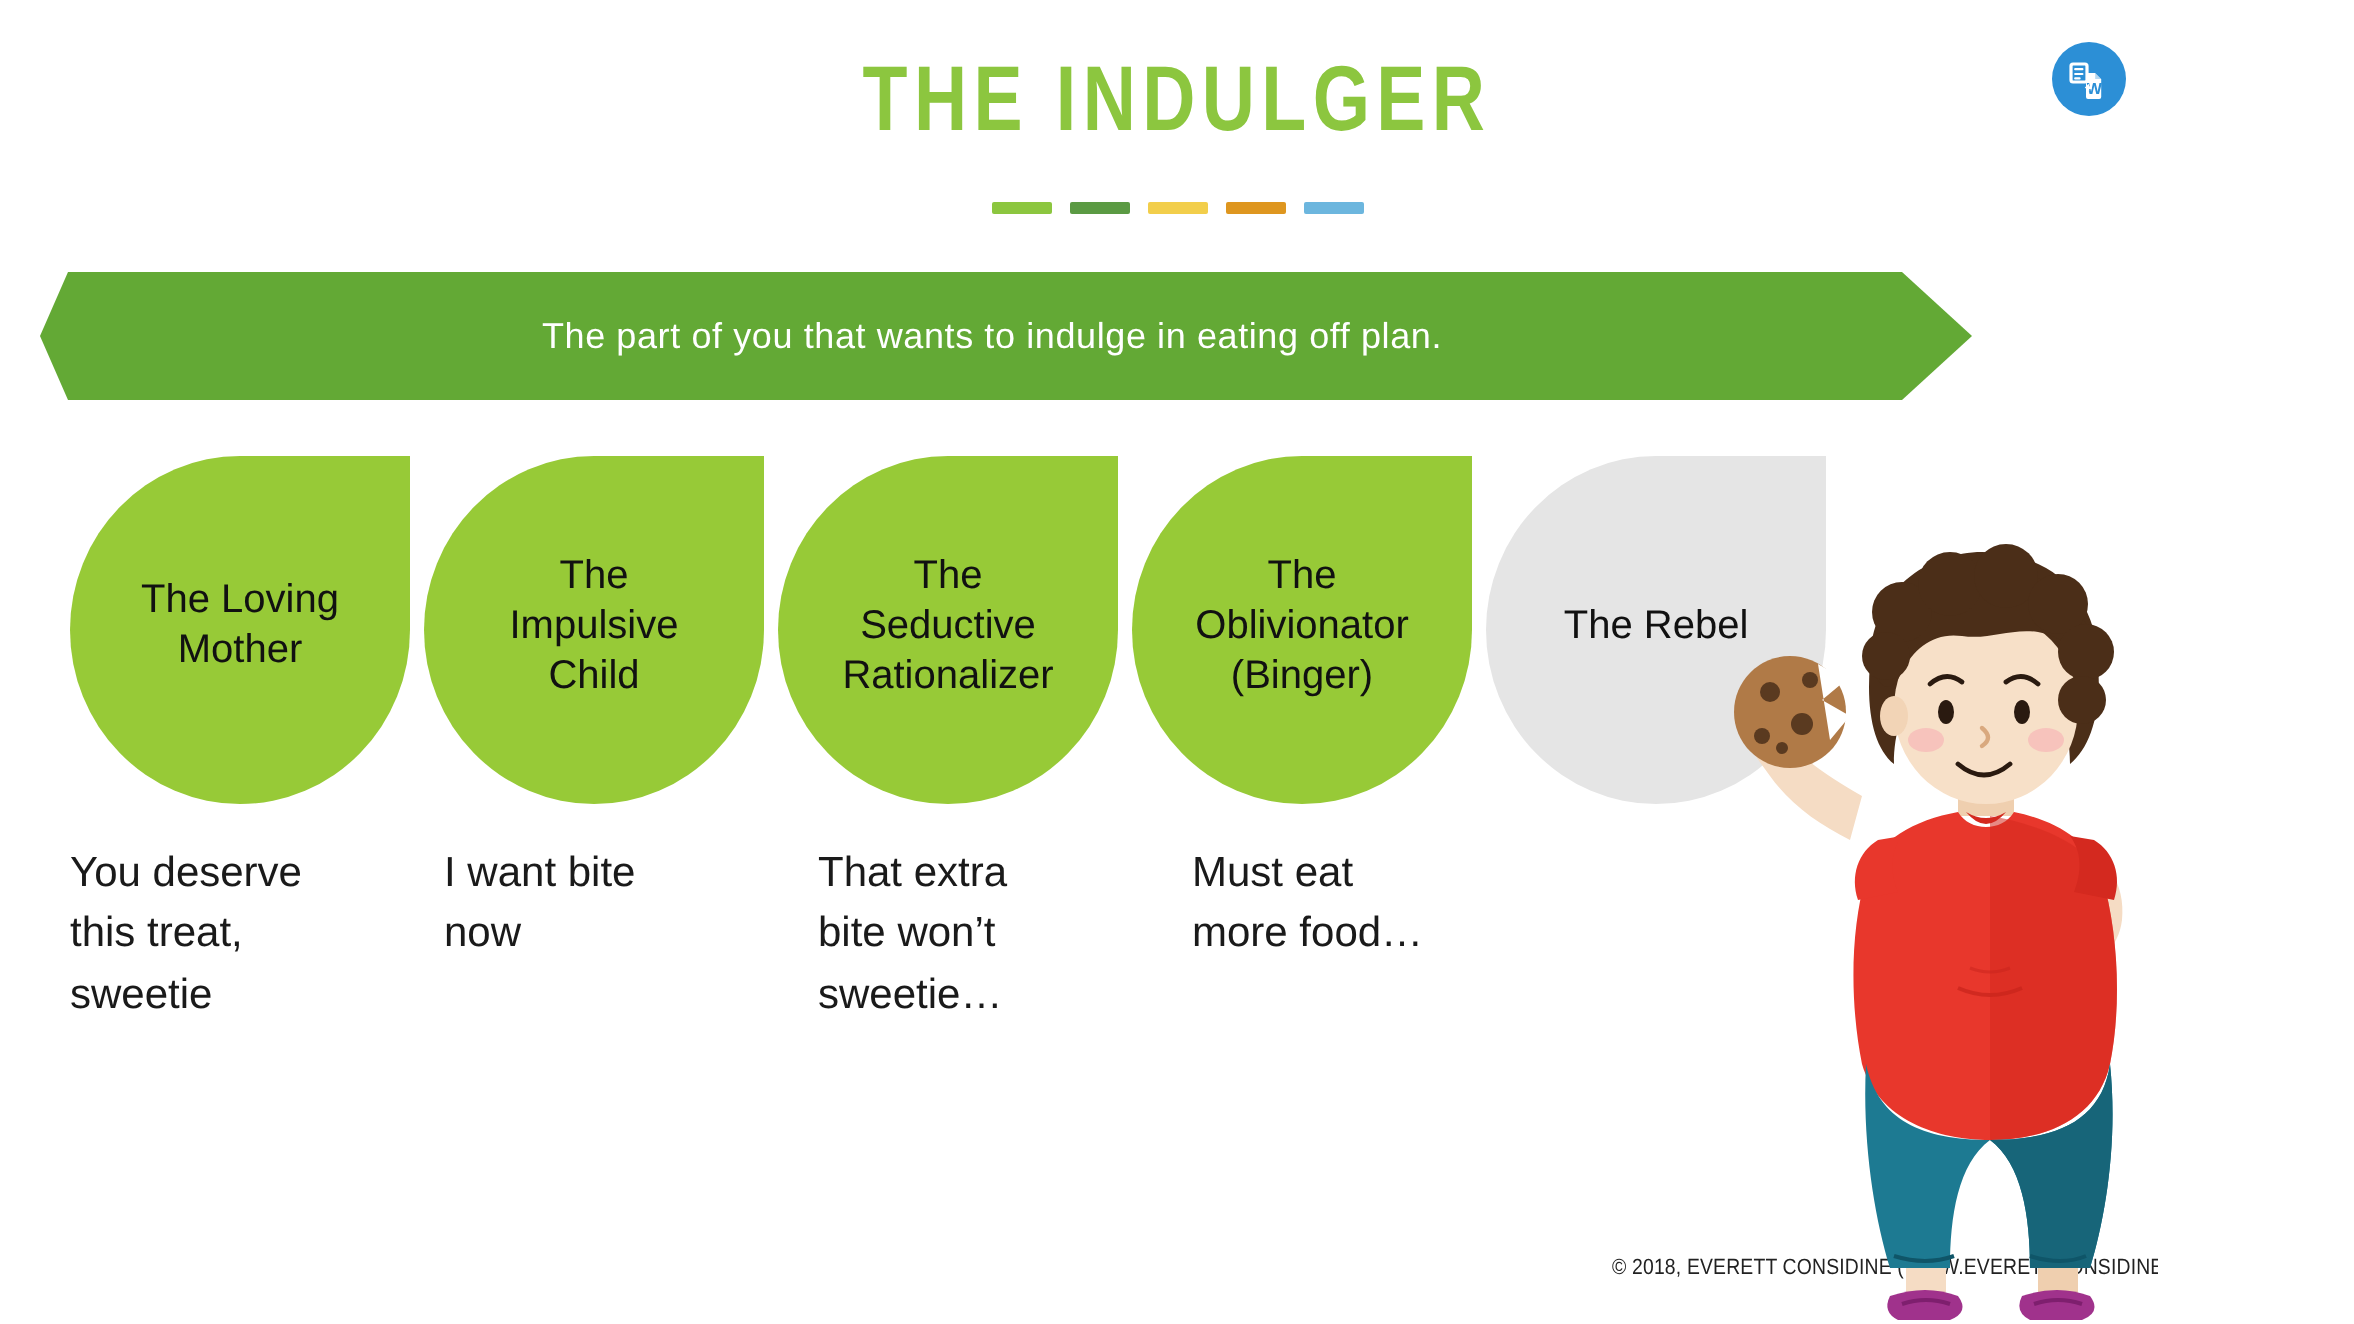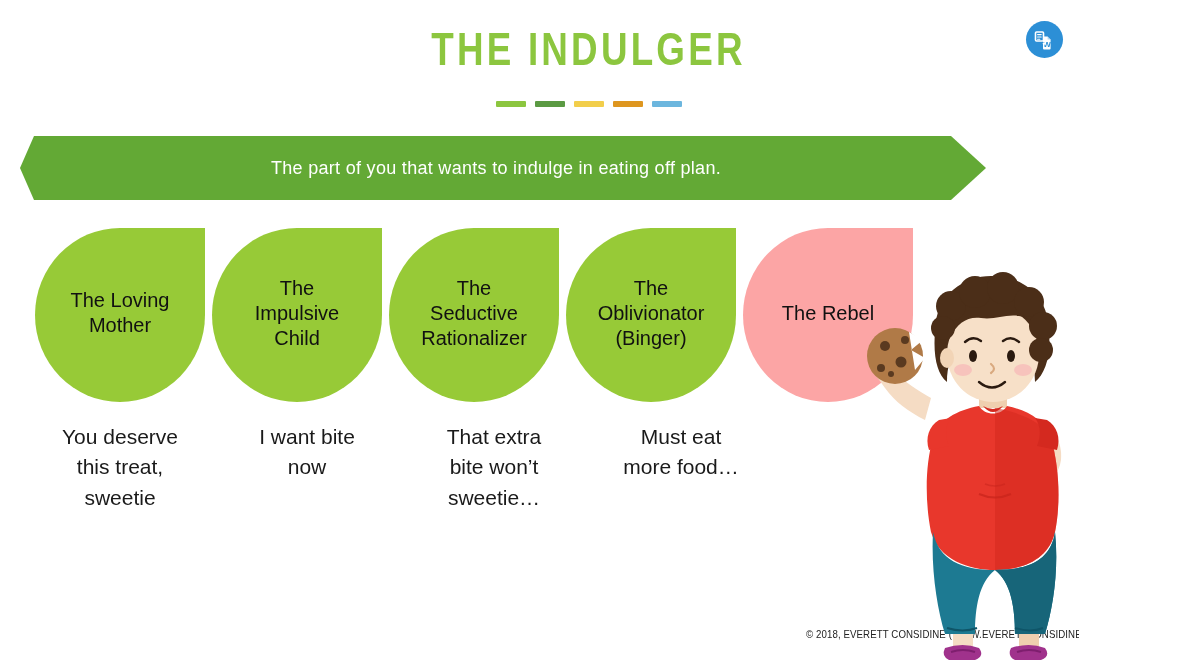--- a/index.html
+++ b/index.html
@@ -129,21 +129,20 @@
   .captions {
     position: absolute;
     left: 35px;
     top: 422px;
     width: 920px;
     display: flex;
     gap: 17px;
   }
   .caption {
     width: 170px;
-    text-align: center;
     color: #1A1A1A;
     font-size: 21px;
     line-height: 1.45;
     white-space: pre-line;
   }
 
   
   .copyright {
     position: absolute;
     left: 806px;
@@ -210,21 +209,21 @@
     <div class="drop" style="background: rgb(151, 202, 55);">
       <span class="drop-label">The
 Seductive
 Rationalizer</span>
     </div>
     <div class="drop" style="background: rgb(151, 202, 55);">
       <span class="drop-label">The
 Oblivionator
 (Binger)</span>
     </div>
-    <div class="drop" style="background: #fca5a5;">
+    <div class="drop" style="background: #e5e5e5;">
       <span class="drop-label">The Rebel</span>
     </div>
   </div>
 
   <div class="captions">
     <div class="caption">You deserve
 this treat,
 sweetie</div>
     <div class="caption">I want bite
 now</div>

